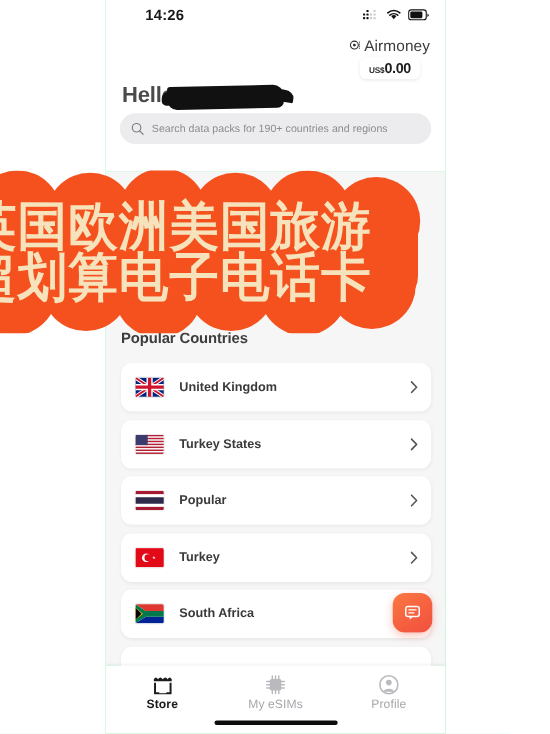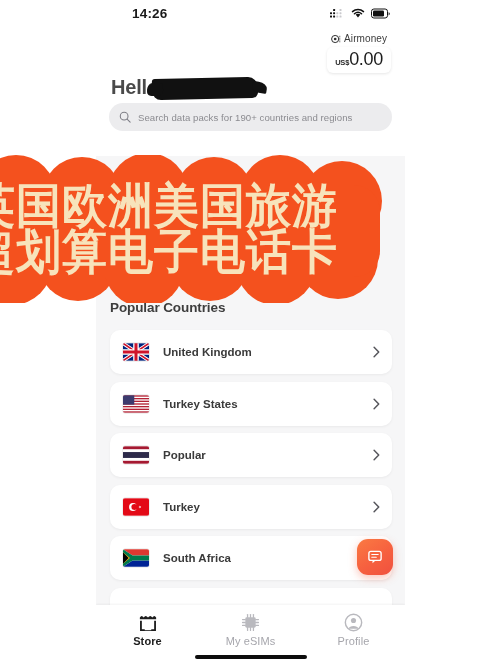--- a/index.html
+++ b/index.html
@@ -59,42 +59,42 @@
     top: 33px;
     display: flex;
     flex-direction: column;
     align-items: center;
     z-index: 6;
   }
   .am-row {
     display: flex;
     align-items: center;
     gap: 3px;
-    font-size: 10px;
+    font-size: 14px;
     color: #3b3b3b;
     letter-spacing: 0.1px;
   }
   .am-pill {
     margin-top: 3px;
     background: #ffffff;
     border-radius: 6px;
     padding: 2px 8px 3px 8px;
     display: flex;
     align-items: baseline;
     box-shadow: 0 1px 3px rgba(0,0,0,0.10);
   }
   .am-cur {
     font-size: 7.5px;
     font-weight: bold;
     color: #2a2a2a;
     letter-spacing: -0.2px;
   }
   .am-amt {
-    font-size: 18px;
-    font-weight: normal;
+    font-size: 13px;
+    font-weight: bold;
     color: #1c1c1c;
     letter-spacing: -0.3px;
   }
 
   
   #hero {
     position: absolute;
     left: 0; top: 30px;
     width: 100%;
     height: 126px;

